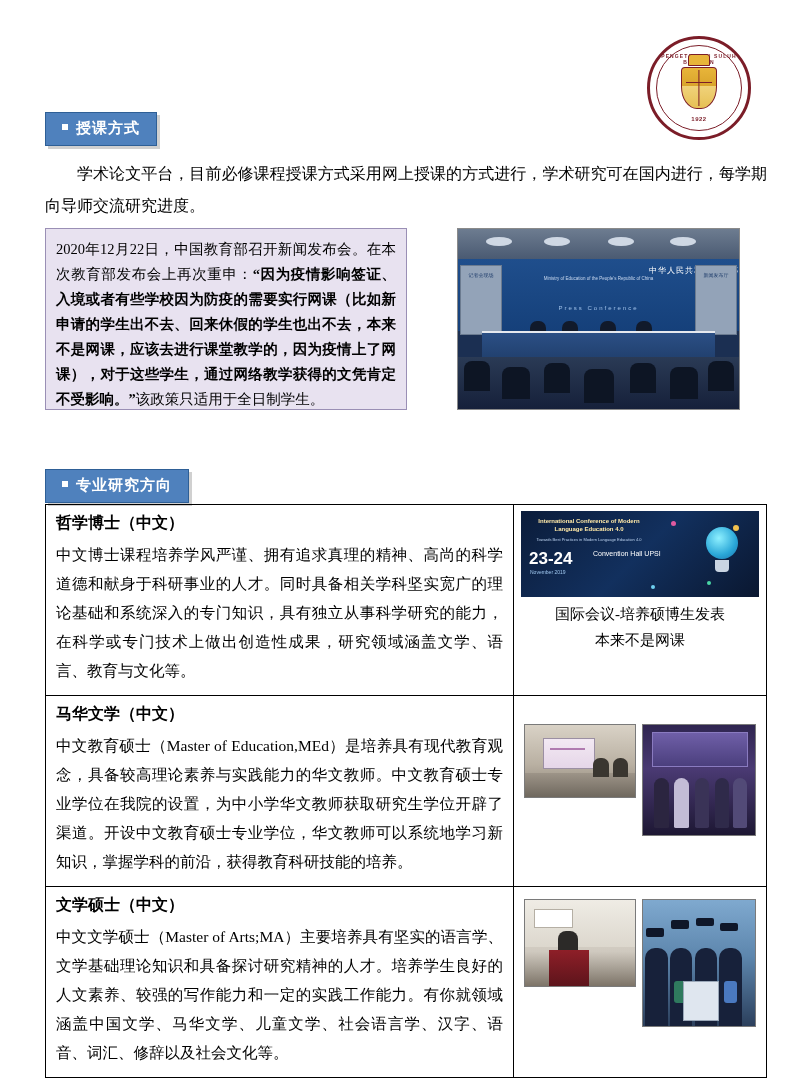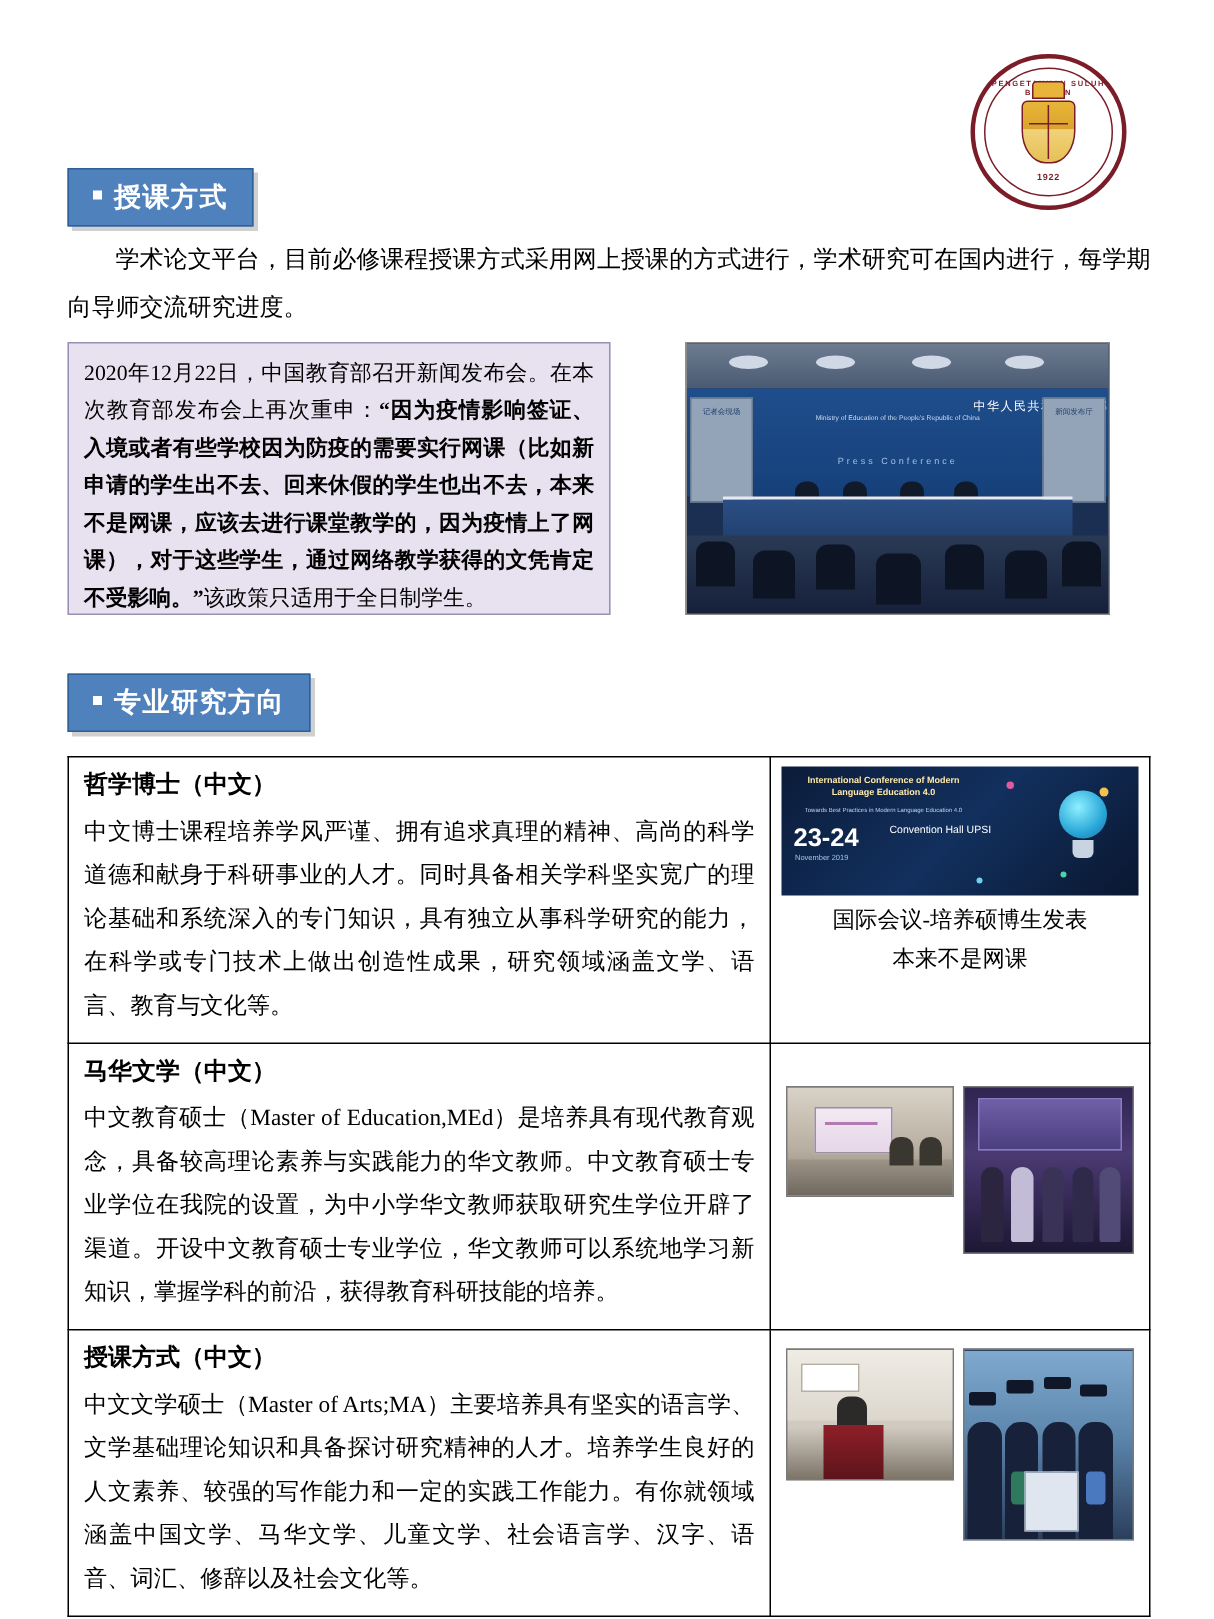--- a/index.html
+++ b/index.html
@@ -106,37 +106,37 @@
   .logo-text-bottom { bottom: 8px; letter-spacing: 0.5px; font-size: 6px; }
 
   
   .pill {
     position: absolute;
     background: #4f81bd;
     border: 1px solid #2e5f96;
     color: #ffffff;
     font-family: "Liberation Sans", sans-serif;
     font-weight: bold;
-    font-size: 18px;
+    font-size: 15px;
     padding: 6px 16px 7px 16px;
     box-shadow: 3px 3px 0 rgba(150,150,150,0.45);
     letter-spacing: 1px;
   }
   .pill .bullet {
     display: inline-block;
     width: 6px;
     height: 6px;
     background: #ffffff;
     margin-right: 8px;
     vertical-align: middle;
     position: relative;
     top: -2px;
   }
   #pill-teaching { top: 112px; left: 45px; }
-  #pill-research { top: 449px; left: 45px; }
+  #pill-research { top: 469px; left: 45px; }
 
   
   .intro {
     position: absolute;
     top: 158px;
     left: 45px;
     width: 722px;
     font-size: 16px;
     line-height: 32px;
     text-indent: 2em;
@@ -499,21 +499,21 @@
                 <div class="pers" style="left:80%; background:#524a77;"></div>
               </div>
             </div>
           </div>
         </td>
       </tr>
 
       <tr>
         <td>
           <div class="cell-text">
-            <div class="prog-title">授课方式（中文）</div>
+            <div class="prog-title">文学硕士（中文）</div>
             <div class="prog-body">中文文学硕士（Master of Arts;MA）主要培养具有坚实的语言学、文学基础理论知识和具备探讨研究精神的人才。培养学生良好的人文素养、较强的写作能力和一定的实践工作能力。有你就领域涵盖中国文学、马华文学、儿童文学、社会语言学、汉字、语音、词汇、修辞以及社会文化等。</div>
           </div>
         </td>
         <td class="col-img">
           <div class="img-cell-inner">
             <div class="img-row" style="padding-top:6px;">
               <div class="photo ph-podium" style="width:112px;height:88px;">
                 <div class="wall"></div>
                 <div class="sign"></div>
                 <div class="speaker"></div>

